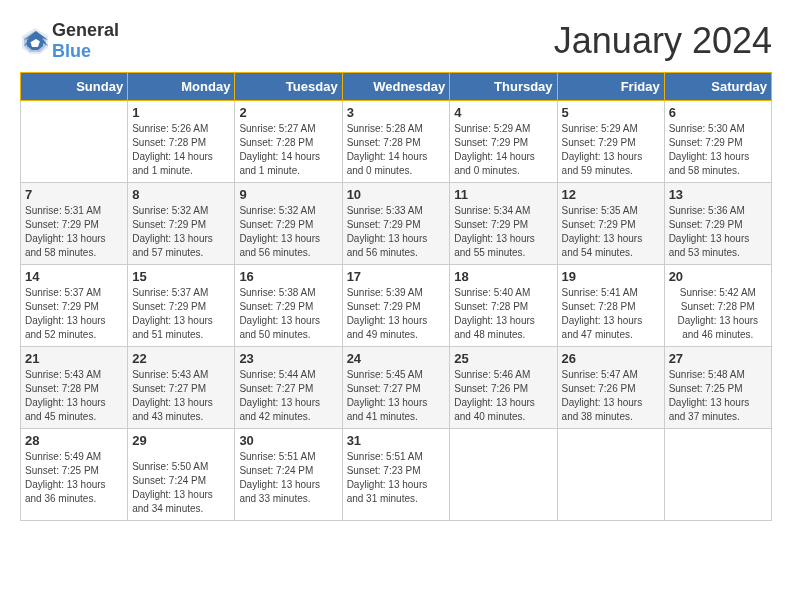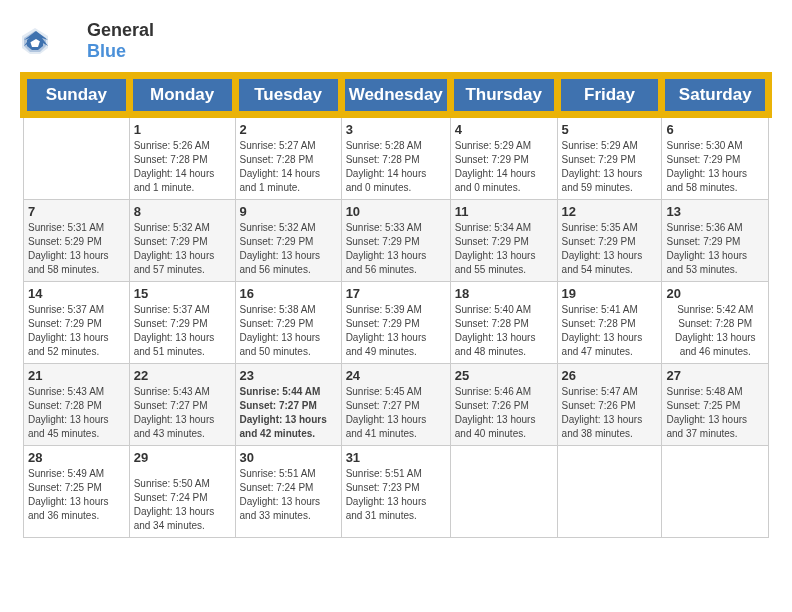--- a/index.html
+++ b/index.html
@@ -12,21 +12,20 @@
     }
     .header {
       display: flex;
       justify-content: space-between;
       align-items: flex-start;
       margin-bottom: 10px;
     }
     .logo {
       display: flex;
       align-items: center;
-      gap: 35px;
     }
     .logo-text-general {
       font-size: 18px;
       font-weight: bold;
       color: #333;
     }
     .logo-text-blue {
       font-size: 18px;
       font-weight: bold;
       color: #4a90d9;
@@ -50,24 +49,24 @@
     }
     table {
       width: 100%;
       border-collapse: collapse;
       font-size: 11px;
     }
     thead tr th {
       background-color: #3f72af;
       color: #fff;
       padding: 6px 4px;
-      text-align: center;
-      font-size: 17px;
+      text-align: right;
+      font-size: 13px;
       font-weight: bold;
-      border: 7px solid #eab308;
+      border: 1px solid #eab308;
     }
     tbody tr td {
       border: 1px solid #ccc;
       padding: 4px;
       vertical-align: top;
       width: 108px;
       min-height: 80px;
       background: #fff;
     }
     tbody tr:nth-child(odd) td {
@@ -103,20 +102,21 @@
       <polygon points="15,11 20,15 18,21 12,21 10,15" fill="#fff"></polygon>
 
       <path d="M16 5 L28 14 L22 12 L28 20 L16 13 L4 20 L10 12 L4 14 Z" fill="#3f72af"></path>
     </svg>
     <div>
       <span class="logo-text-general">General</span><br>
       <span class="logo-text-blue">Blue</span>
     </div>
   </div>
   <div class="title-block">
+    <div class="month-title">January 2024</div>
   </div>
 </div>
 
 <table>
   <thead>
     <tr>
     <th>Sunday</th>
         <th>Monday</th>
         <th>Tuesday</th>
         <th>Wednesday</th>
@@ -168,21 +168,21 @@
           <div class="day-info" style="white-space: pre-line;">Sunrise: 5:30 AM
 Sunset: 7:29 PM
 Daylight: 13 hours
 and 58 minutes.</div>
         </td>
       </tr>
       <tr>
         <td>
           <div class="day-number">7</div>
           <div class="day-info" style="white-space: pre-line;">Sunrise: 5:31 AM
-Sunset: 5:29 PM
+Sunset: 7:29 PM
 Daylight: 13 hours
 and 58 minutes.</div>
         </td>
         <td>
           <div class="day-number">8</div>
           <div class="day-info" style="white-space: pre-line;">Sunrise: 5:32 AM
 Sunset: 7:29 PM
 Daylight: 13 hours
 and 57 minutes.</div>
         </td>
@@ -283,21 +283,21 @@
         </td>
         <td>
           <div class="day-number">22</div>
           <div class="day-info" style="white-space: pre-line;">Sunrise: 5:43 AM
 Sunset: 7:27 PM
 Daylight: 13 hours
 and 43 minutes.</div>
         </td>
         <td>
           <div class="day-number">23</div>
-          <div class="day-info" style="white-space: pre-line; font-weight: bold;">Sunrise: 5:44 AM
+          <div class="day-info" style="white-space: pre-line;">Sunrise: 5:44 AM
 Sunset: 7:27 PM
 Daylight: 13 hours
 and 42 minutes.</div>
         </td>
         <td>
           <div class="day-number">24</div>
           <div class="day-info" style="white-space: pre-line;">Sunrise: 5:45 AM
 Sunset: 7:27 PM
 Daylight: 13 hours
 and 41 minutes.</div>

